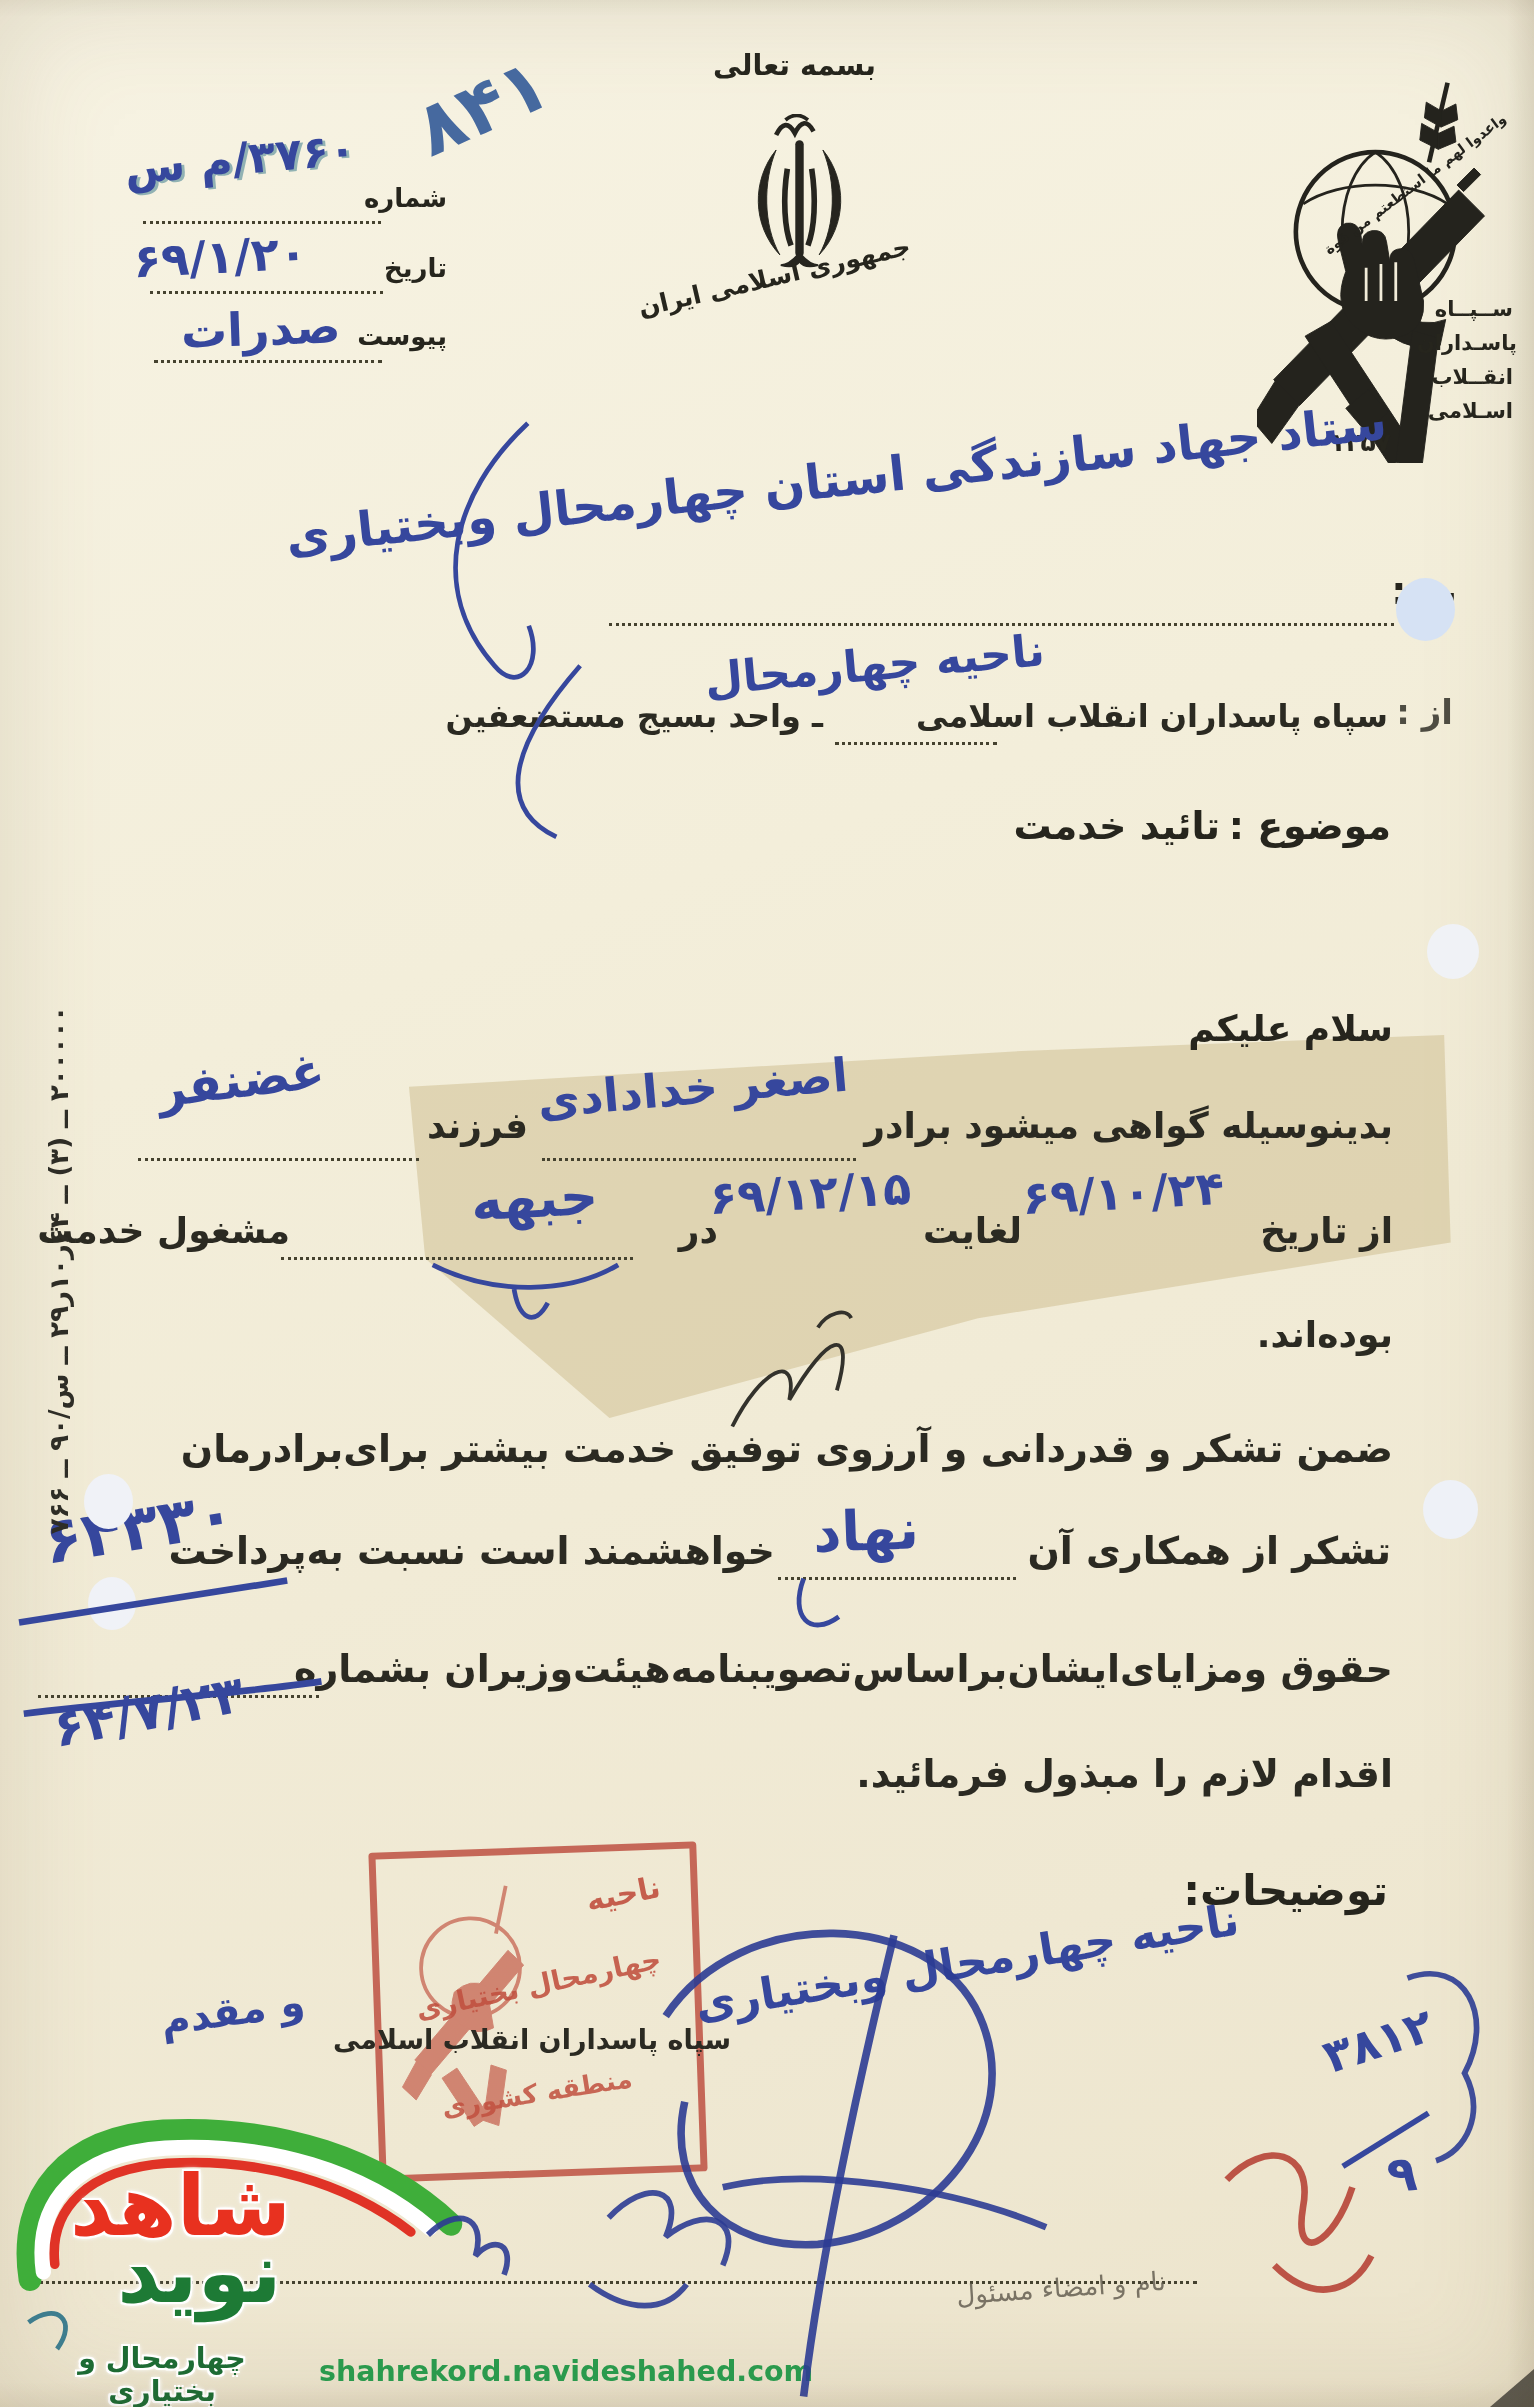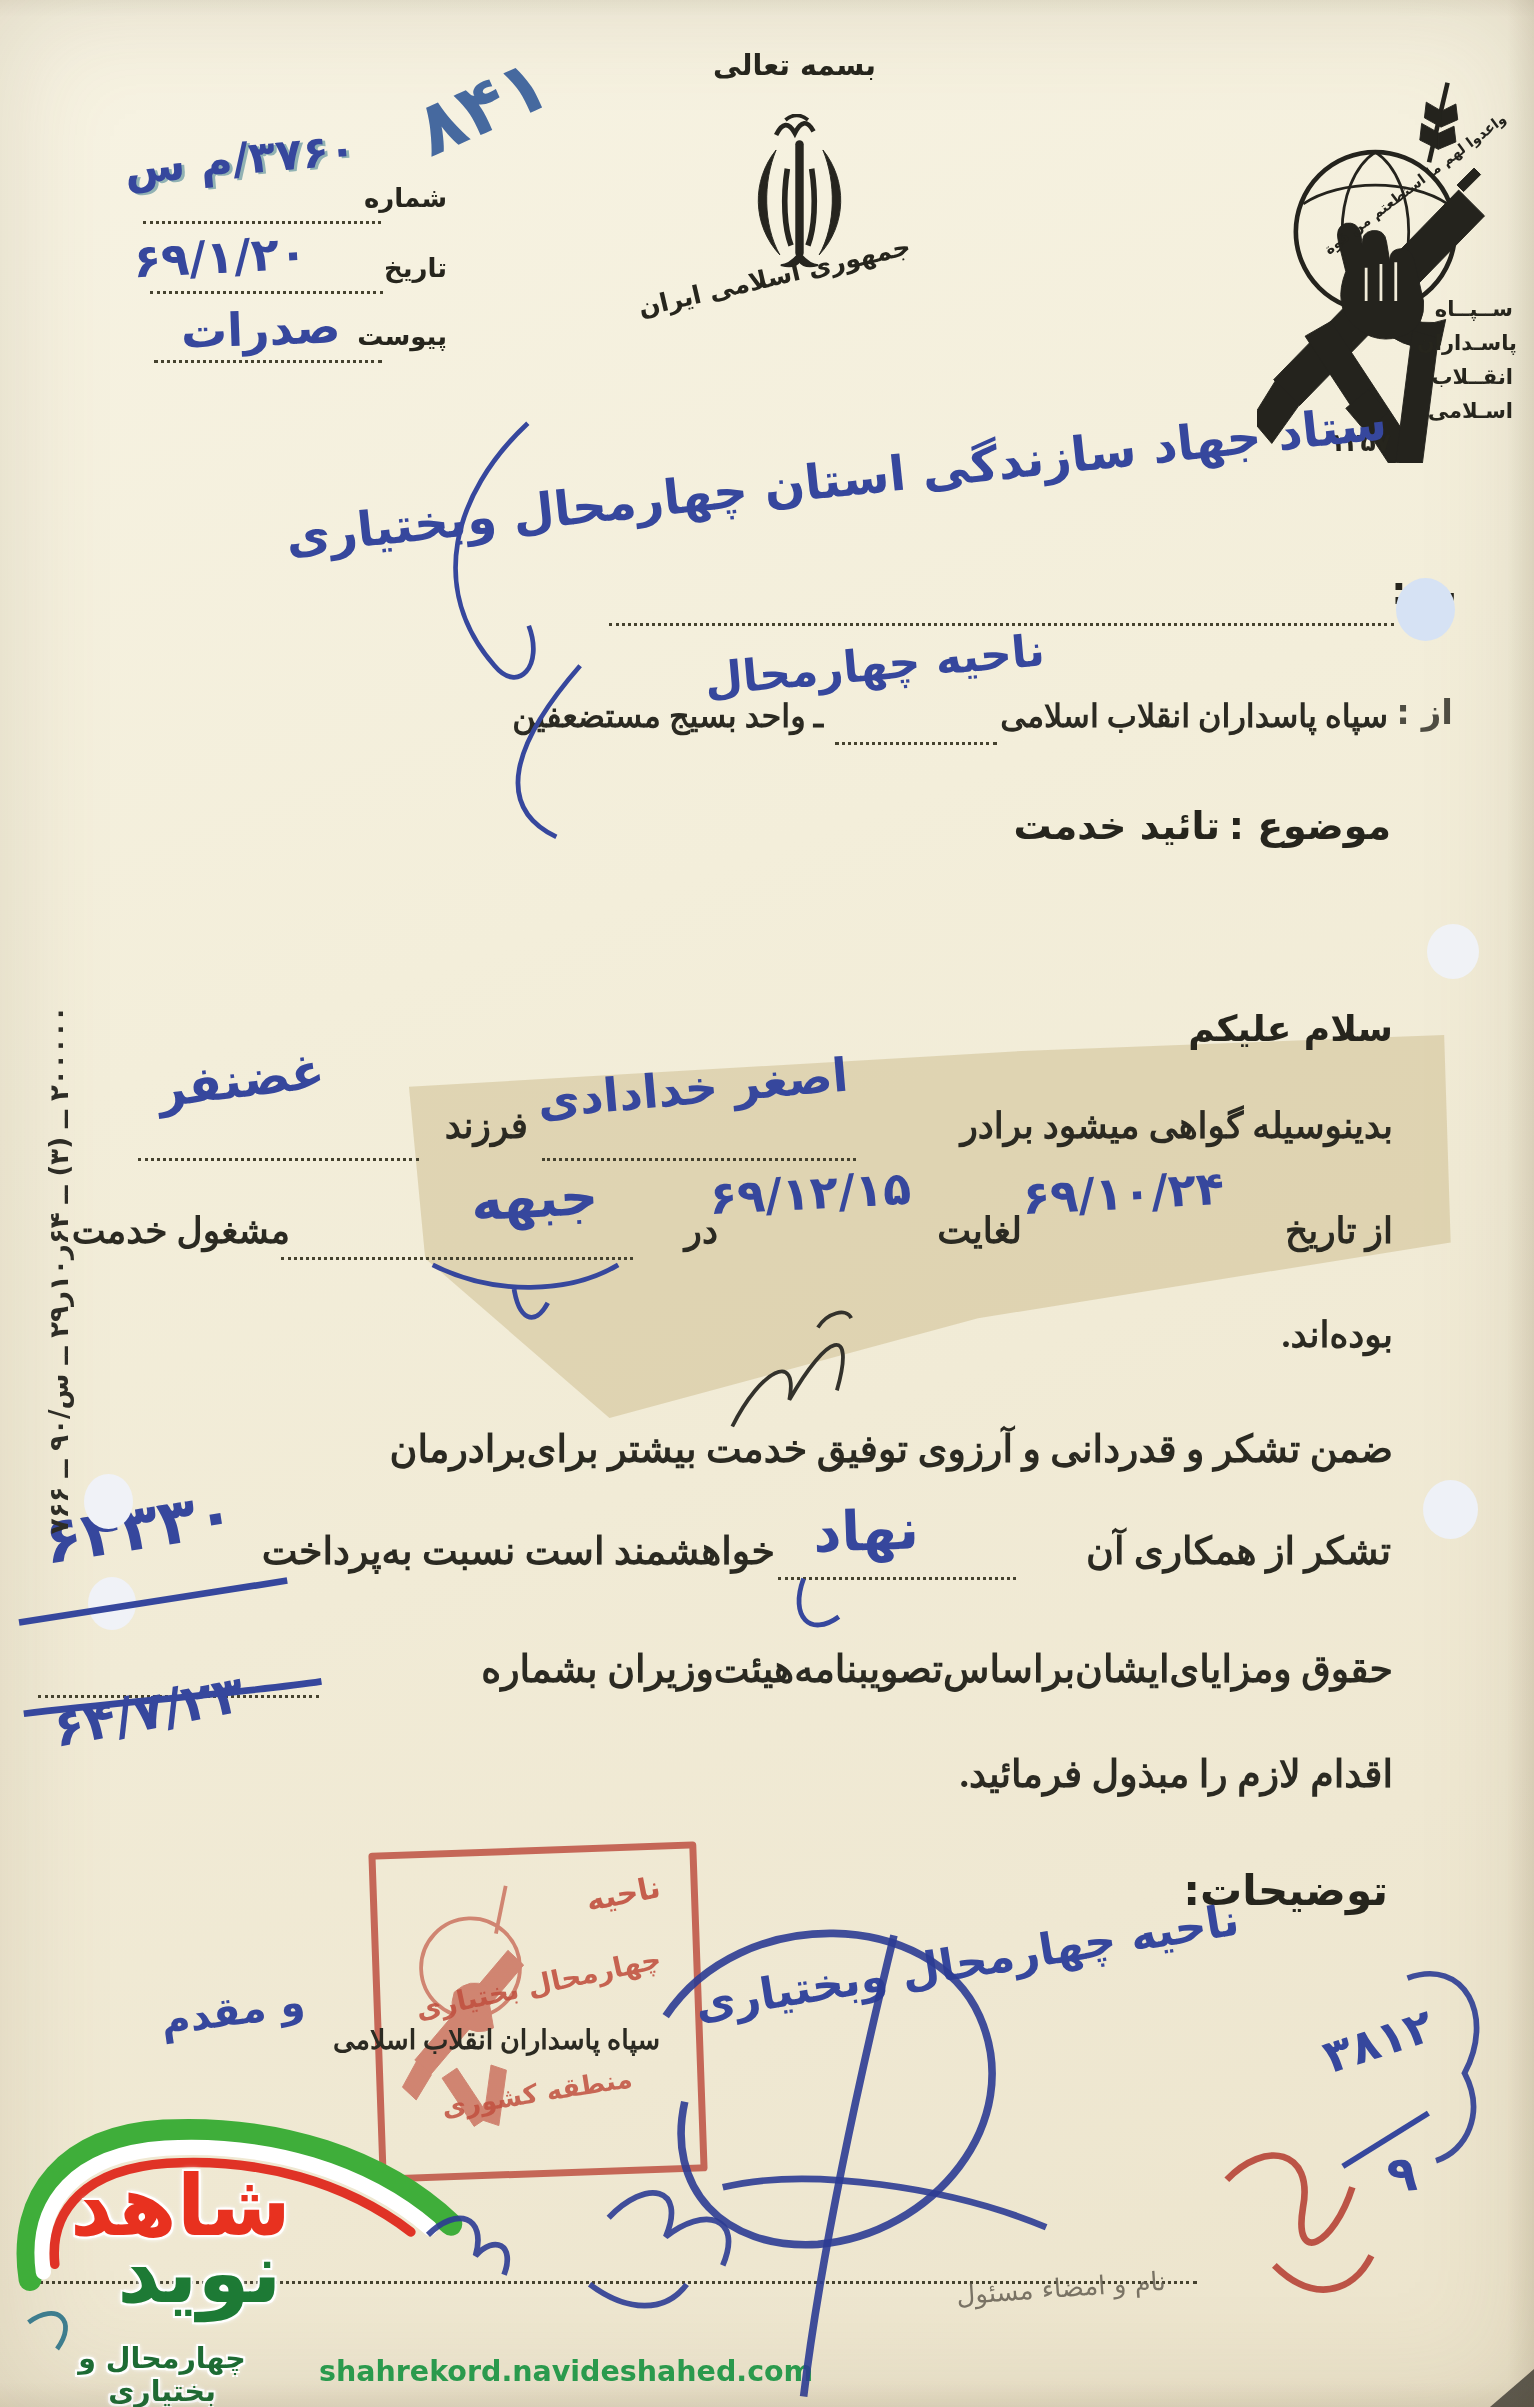--- a/index.html
+++ b/index.html
@@ -4,21 +4,21 @@
 <style>
   html,body{margin:0;padding:0;background:#888;}
   .page{
     position:relative;width:1534px;height:2407px;overflow:hidden;
     direction:rtl;
     font-family:"DejaVu Sans",sans-serif;
     background:linear-gradient(160deg,#f7f3e3 0%,#f3eeda 38%,#efe8d2 78%,#ece4cc 100%);
     box-shadow:inset 0 0 114px rgba(120,100,60,.18);
   }
   .abs{position:absolute;}
-  .typed{color:#2b2a22;font-weight:600;white-space:nowrap;font-family:Liberation Serif, serif;}
+  .typed{color:#2b2a22;font-weight:600;white-space:nowrap;}
   .label{font-weight:800;color:#26251d;white-space:nowrap;}
   .hw{color:#36479d;font-weight:600;white-space:nowrap;}
   .dots{border-bottom:3.8px dotted #45422f;height:0;}
   .redtxt{color:#c1503f;font-weight:700;white-space:nowrap;}
   .hole{border-radius:50%;}
   .halo{text-shadow:0 0 4.8px #fff,0 0 4.8px #fff,0 0 7.6px #fff,1.9px 1.9px 0 #fff,-1.9px -1.9px 0 #fff,1.9px -1.9px 0 #fff,-1.9px 1.9px 0 #fff;}
   svg{display:block;}
   .edge-shade{pointer-events:none;position:absolute;inset:0;
     background:linear-gradient(to left,rgba(90,75,45,.10),rgba(0,0,0,0) 27px),
                linear-gradient(to bottom,rgba(90,75,45,.06),rgba(0,0,0,0) 17px),

